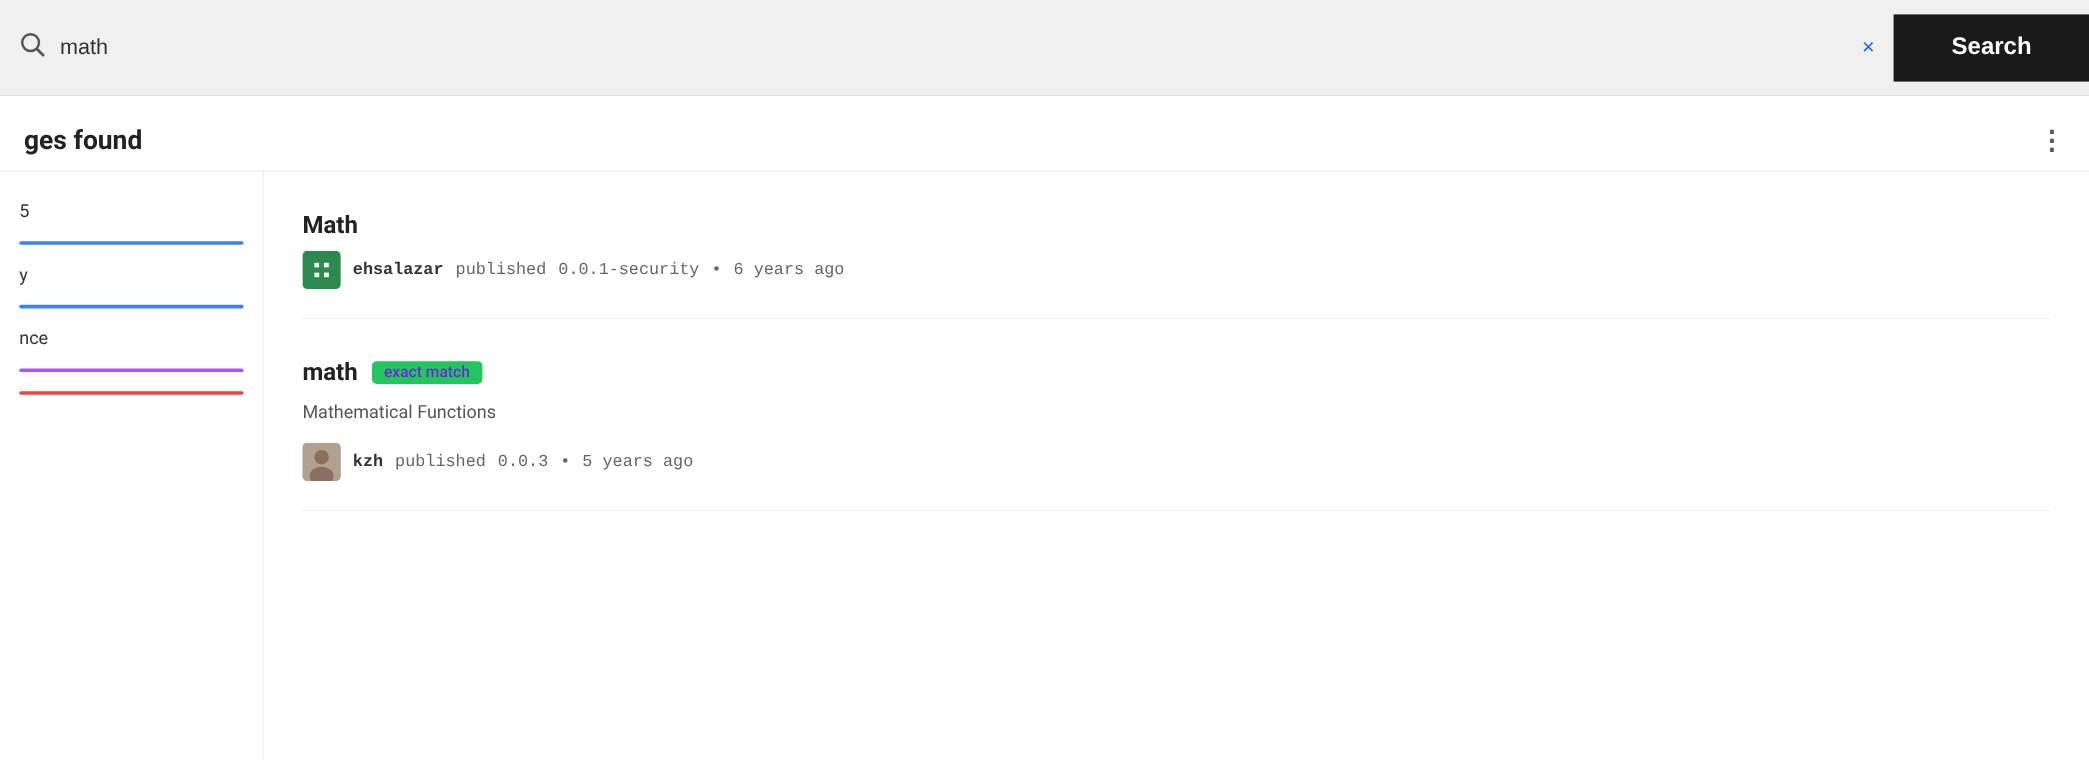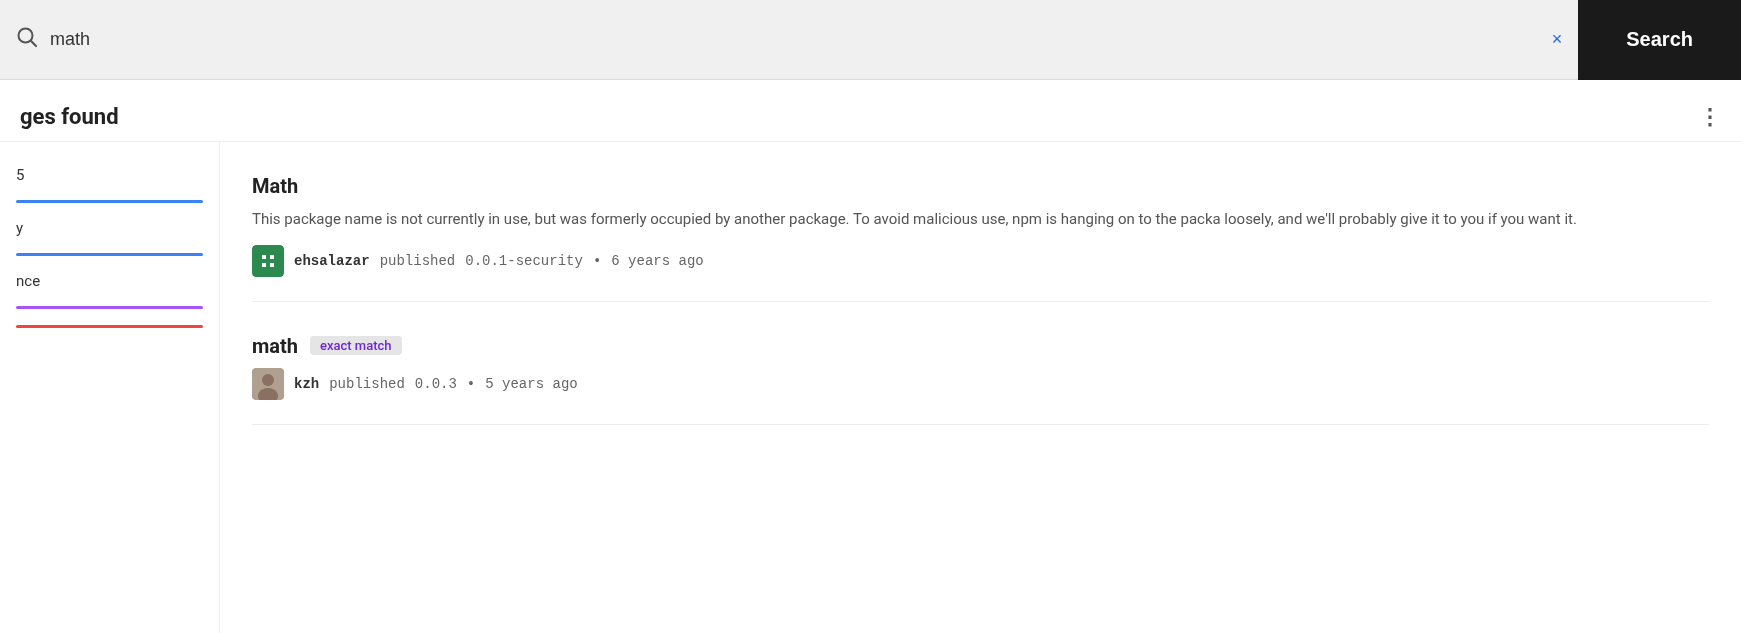--- a/index.html
+++ b/index.html
@@ -32,21 +32,21 @@
       font-size: 18px;
       cursor: pointer;
       margin-right: 16px;
       background: none;
       border: none;
     }
     .search-btn {
       background: #1a1a1a;
       color: #fff;
       border: none;
-      height: 80px;
+      height: 56px;
       padding: 0 48px;
       font-size: 20px;
       font-weight: 700;
       cursor: pointer;
       margin-right: -16px;
     }
 
     
     .results-header {
       padding: 24px 0 12px 0;
@@ -104,21 +104,21 @@
       align-items: center;
       gap: 12px;
       margin-bottom: 10px;
     }
     .package-name {
       font-size: 20px;
       font-weight: 700;
       color: #222;
     }
     .exact-match-badge {
-      background: #e5e5e5;
+      background: #22c55e;
       color: #6d28d9;
       font-size: 13px;
       padding: 2px 10px;
       border-radius: 4px;
       font-weight: 500;
     }
     .package-desc {
       font-size: 15px;
       color: #555;
       margin-bottom: 14px;
@@ -207,21 +207,20 @@
     <div class="sidebar-divider purple"></div>
     <div class="sidebar-divider red"></div>
   </div>
 
   <div class="package-list">
 
     <div class="package-item">
       <div class="package-name-row">
         <span class="package-name">Math</span>
       </div>
-      <div class="package-desc">This package name is not currently in use, but was formerly occupied by another package. To avoid malicious use, npm is hanging on to the packa loosely, and we'll probably give it to you if you want it.</div>
       <div class="package-meta">
         <div class="avatar">
           <div class="avatar-pixel">
             <svg width="24" height="24" viewBox="0 0 24 24" fill="none">
               <rect width="24" height="24" fill="#2d8a4e" rx="3"></rect>
               <rect x="6" y="6" width="4" height="4" fill="#fff"></rect>
               <rect x="14" y="6" width="4" height="4" fill="#fff"></rect>
               <rect x="10" y="10" width="4" height="4" fill="#2d8a4e"></rect>
               <rect x="6" y="14" width="4" height="4" fill="#fff"></rect>
               <rect x="14" y="14" width="4" height="4" fill="#fff"></rect>
@@ -237,20 +236,21 @@
         <span>•</span>
         <span>6 years ago</span>
       </div>
     </div>
 
     <div class="package-item">
       <div class="package-name-row">
         <span class="package-name">math</span>
         <span class="exact-match-badge">exact match</span>
       </div>
+      <div class="package-desc">Mathematical Functions</div>
       <div class="package-meta">
         <div class="avatar">
           <div class="avatar-photo">
             <svg width="32" height="32" viewBox="0 0 32 32">
               <rect width="32" height="32" fill="#b0a090" rx="3"></rect>
               <circle cx="16" cy="12" r="6" fill="#8a7060"></circle>
               <ellipse cx="16" cy="28" rx="10" ry="8" fill="#8a7060"></ellipse>
             </svg>
           </div>
         </div>

